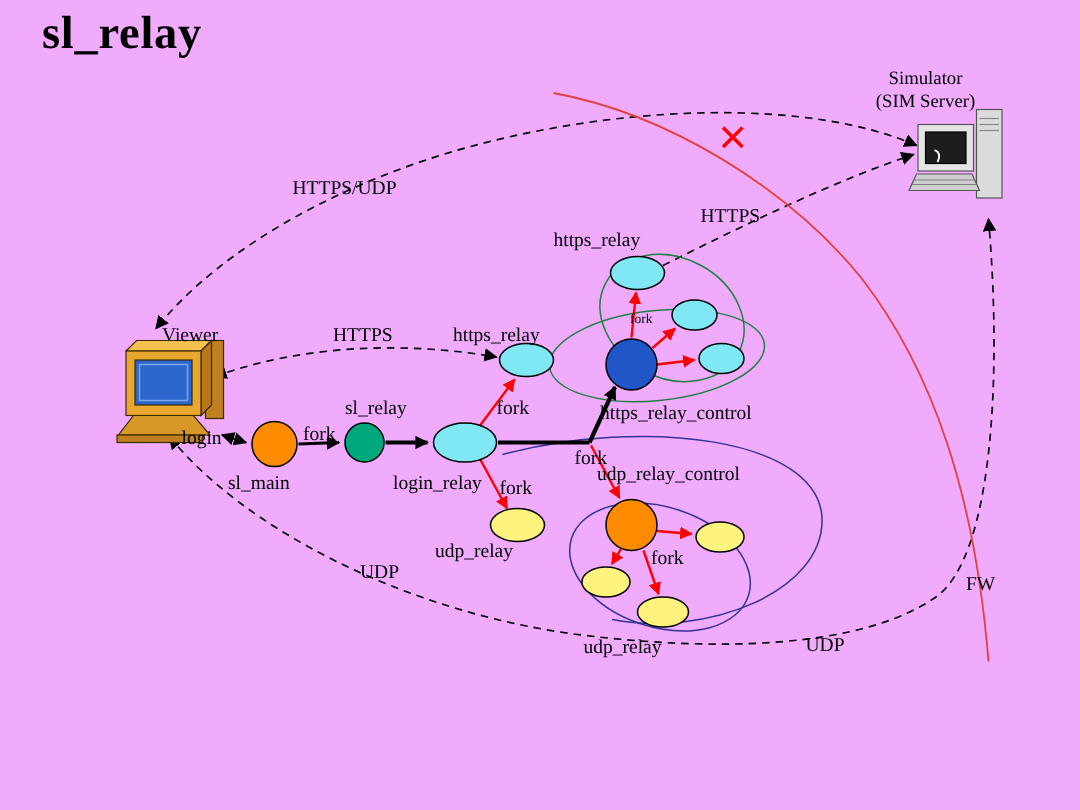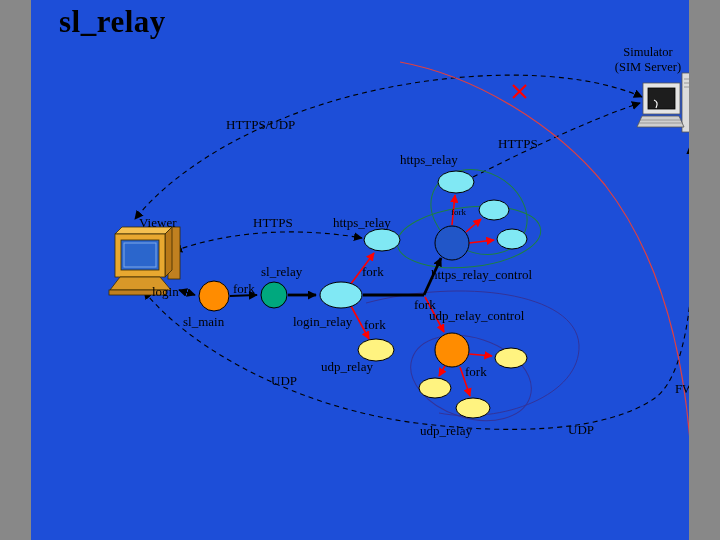--- a/index.html
+++ b/index.html
@@ -1,20 +1,19 @@
 <!DOCTYPE html>
 <html><head>
 <meta charset="utf-8">
 <style>
   html,body{margin:0;padding:0;background:#888;}
   .slide{
-    position:relative;width:624px;height:540px;background:#1d4ed8;
+    position:relative;width:720px;height:540px;background:#f0abfc;
     overflow:hidden;font-family:"Liberation Serif","DejaVu Serif",serif;
     margin:0 auto;
-    padding-left:34px;
   }
   .title{
     position:absolute;left:28px;top:4px;font-size:31px;font-weight:bold;color:#000;
     letter-spacing:.5px;
   }
   svg{position:absolute;left:0;top:0;font-family:"Liberation Serif","DejaVu Serif",serif;}
   text{fill:#000;font-size:13px;}
   text.small{font-size:9px;}
   text.mid{font-size:12.5px;}
 </style>

